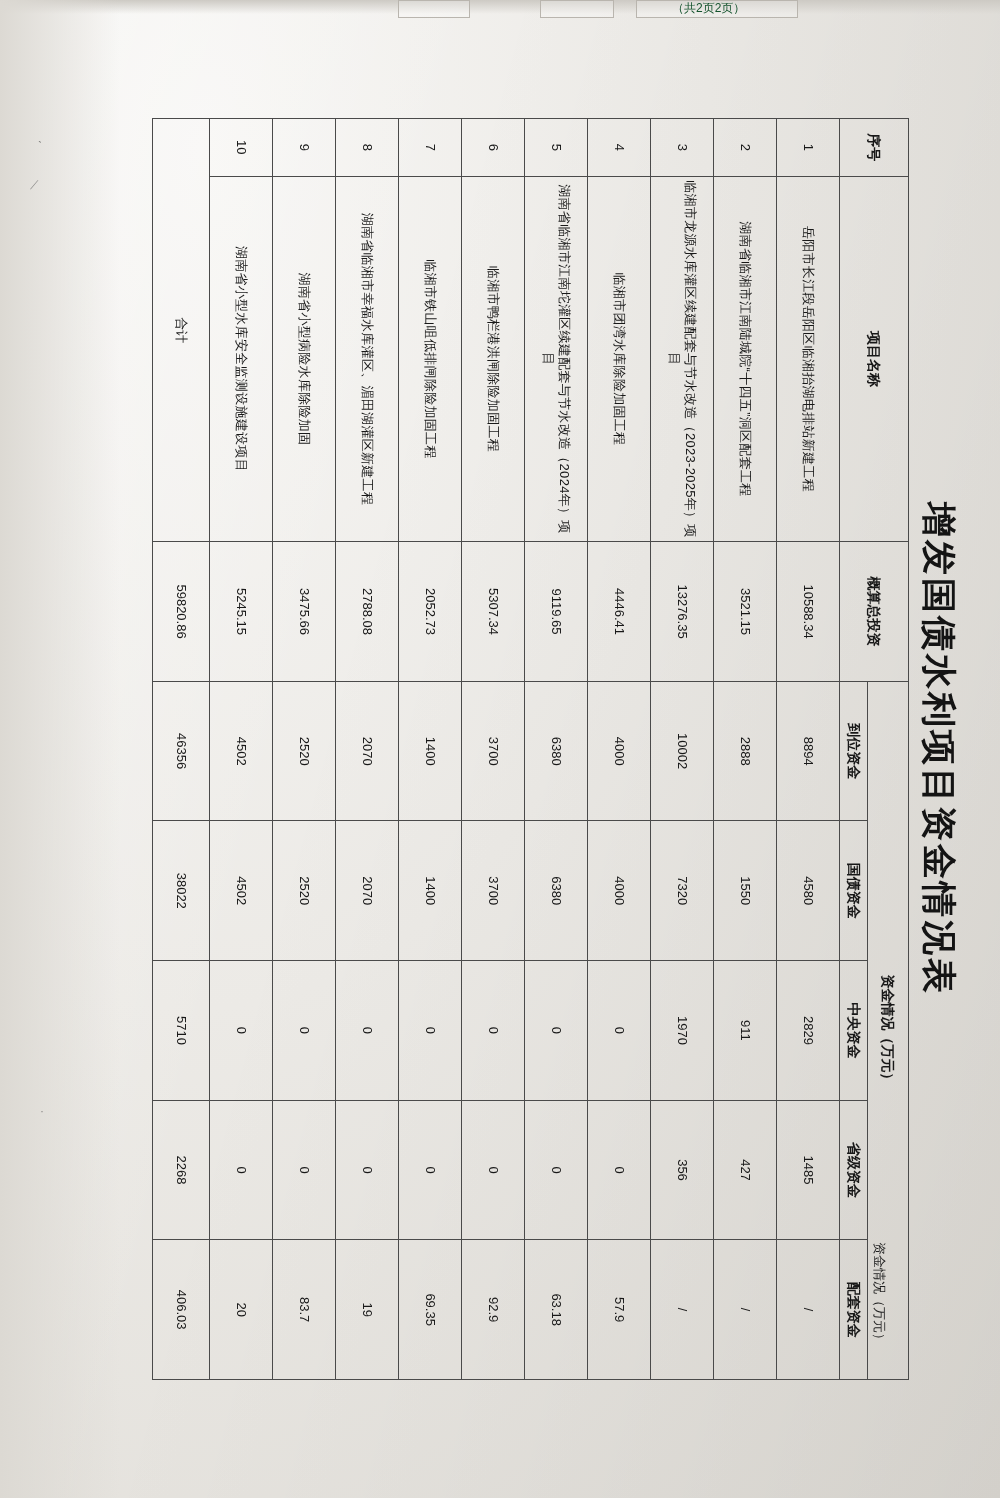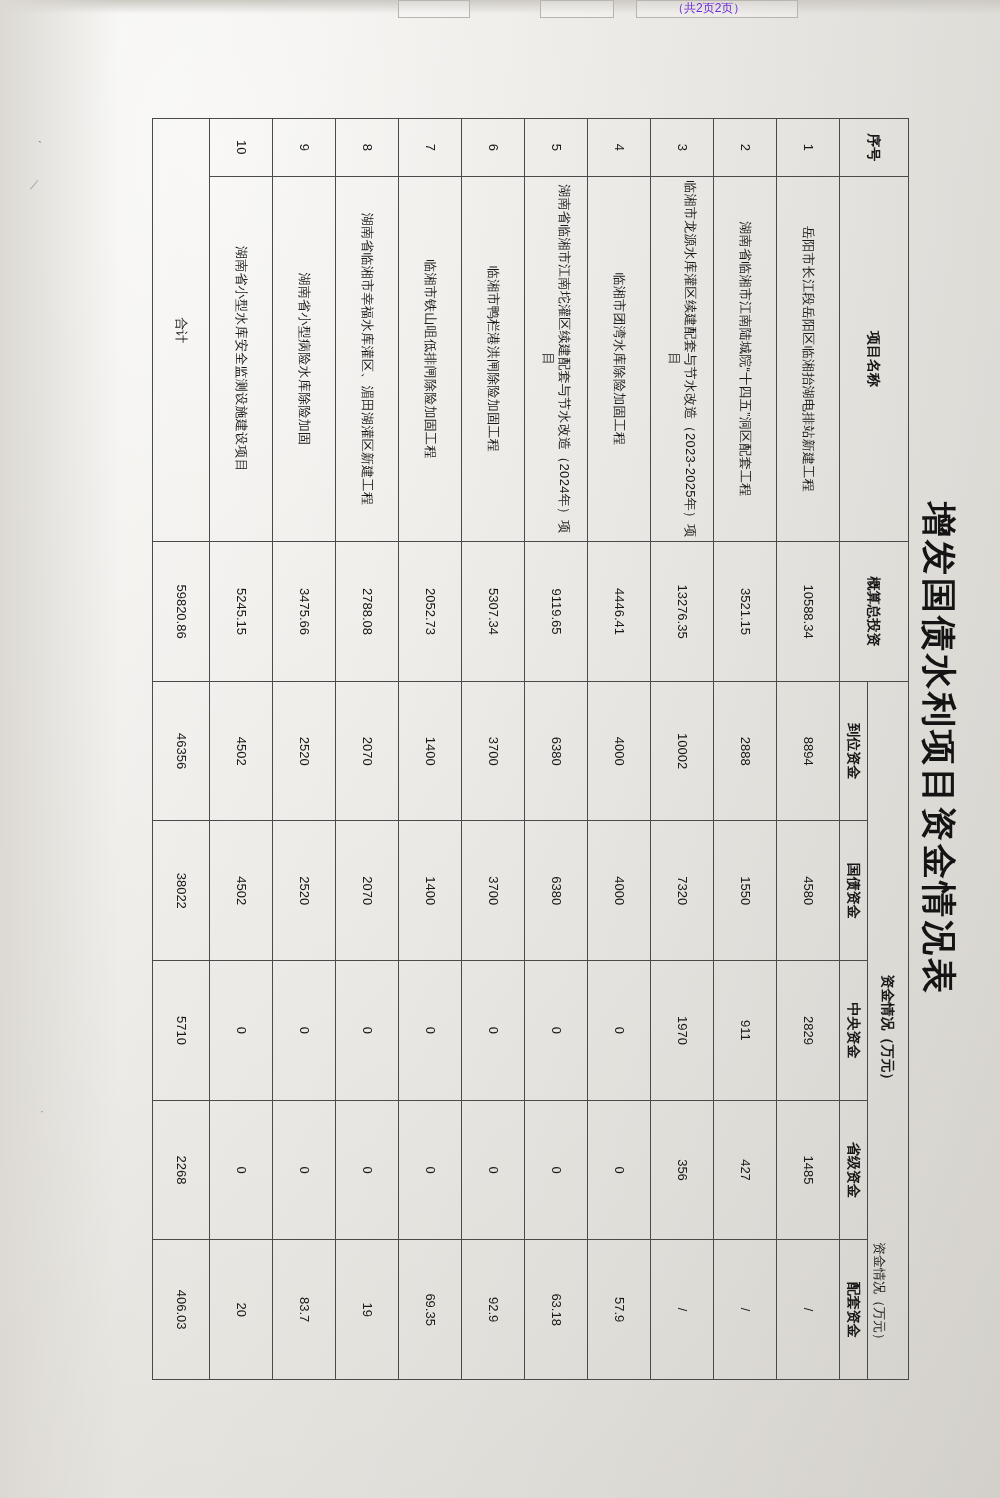--- a/index.html
+++ b/index.html
@@ -117,21 +117,21 @@
     height:16px;
     top:0;
     background:rgba(255,255,255,.25);
   }
   .topbox.b1{ left:398px; width:70px;}
   .topbox.b2{ left:540px; width:72px;}
   .topbox.b3{ left:636px; width:160px;}
   .topnote{
     position:absolute;
     top:0px; left:672px;
-    font-size:12px; color:#6d28d9;
+    font-size:12px; color:#14532d;
   }
 </style>
 </head>
 <body>
 
 <div class="page">
   <div class="paper"></div>
   <div class="edge-top"></div>
   <div class="edge-left"></div>
 

